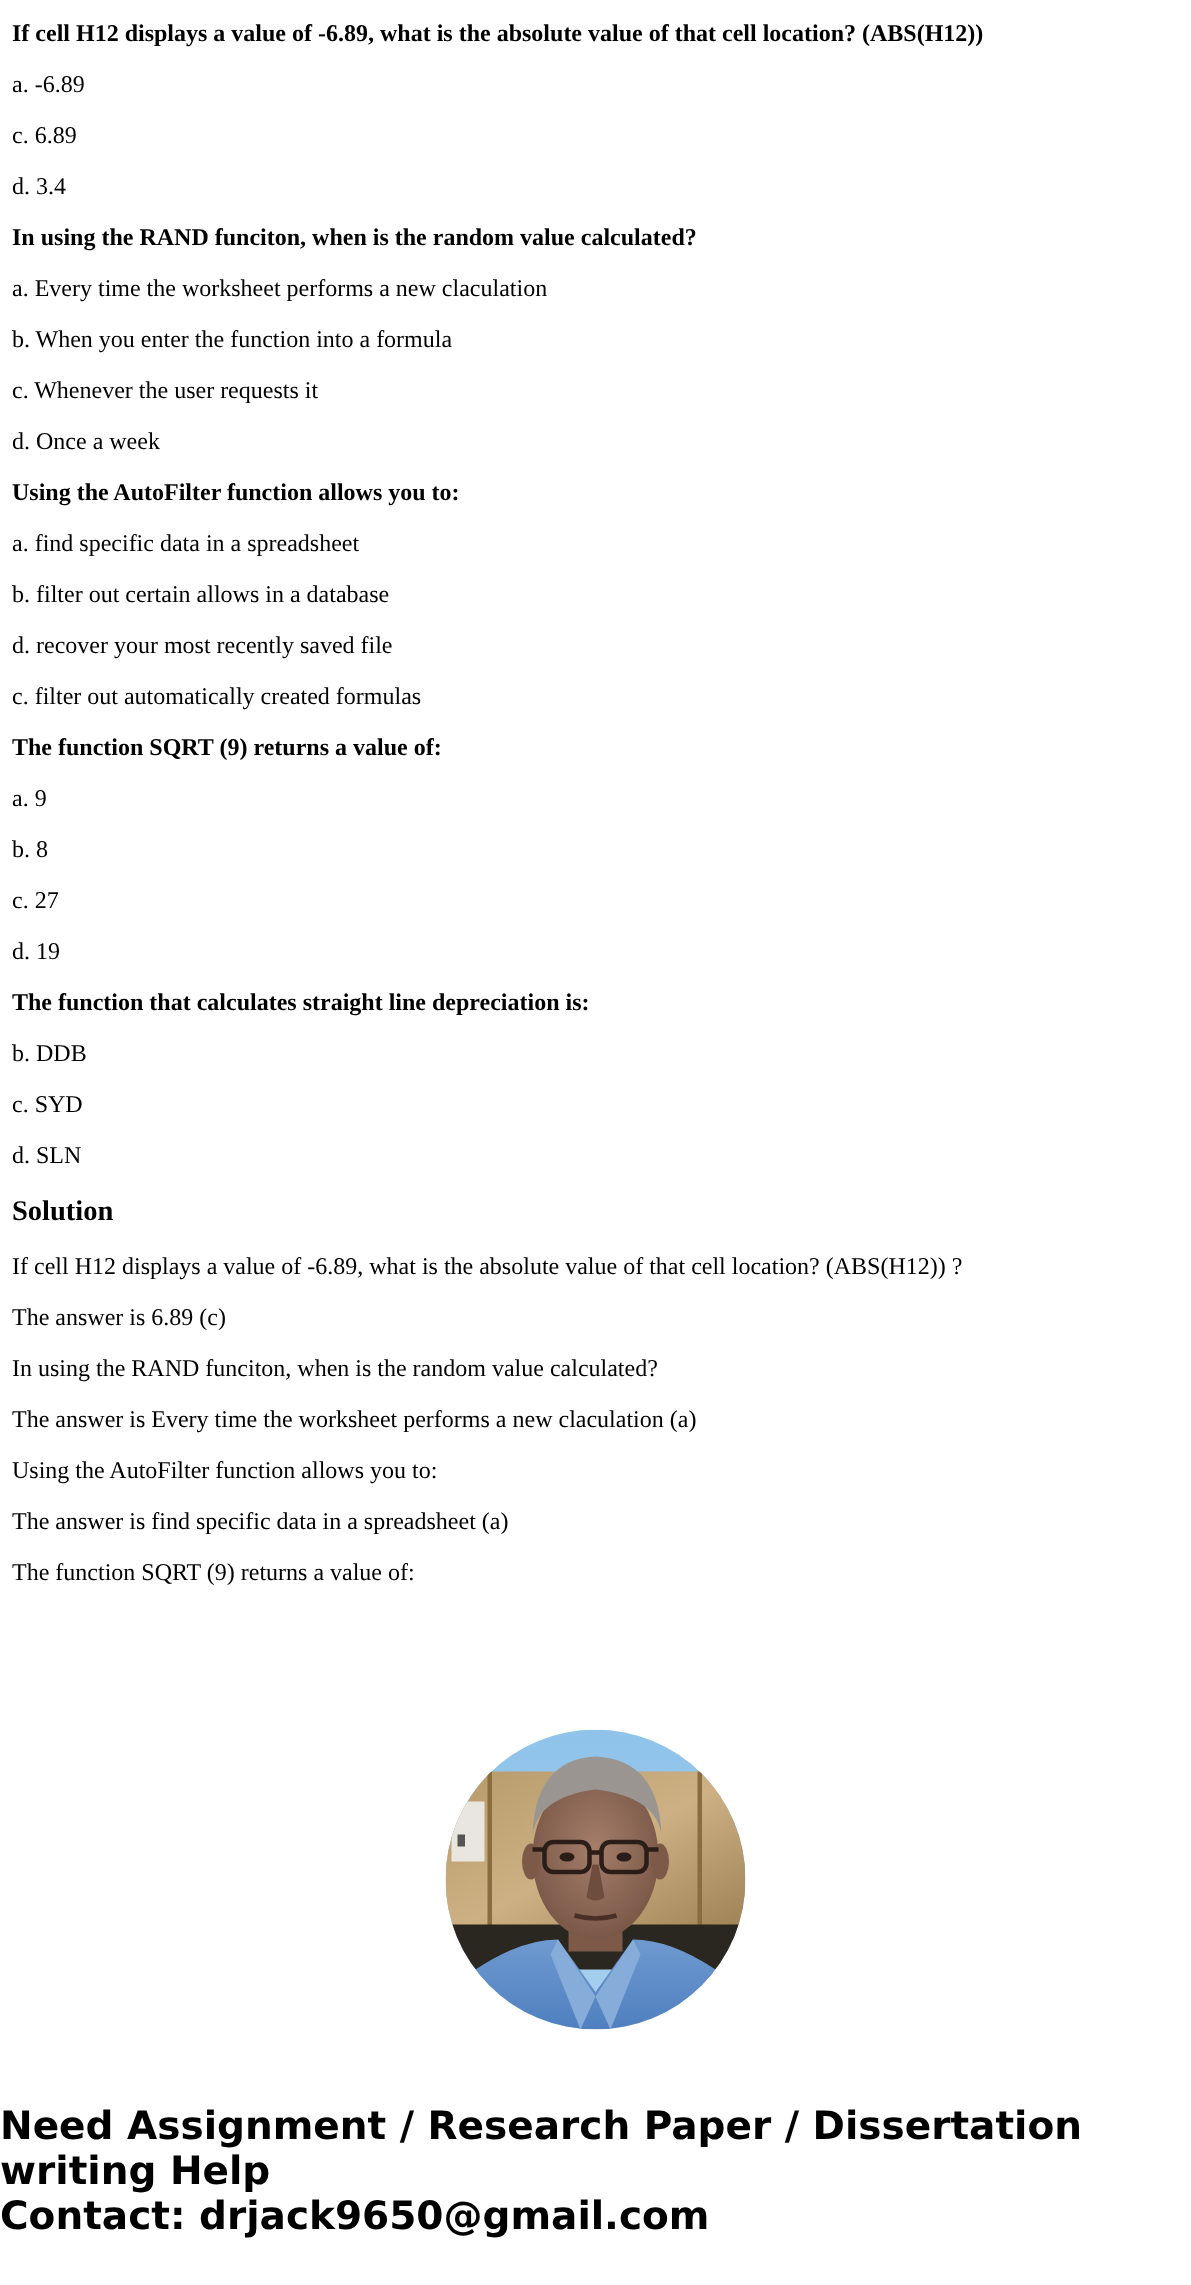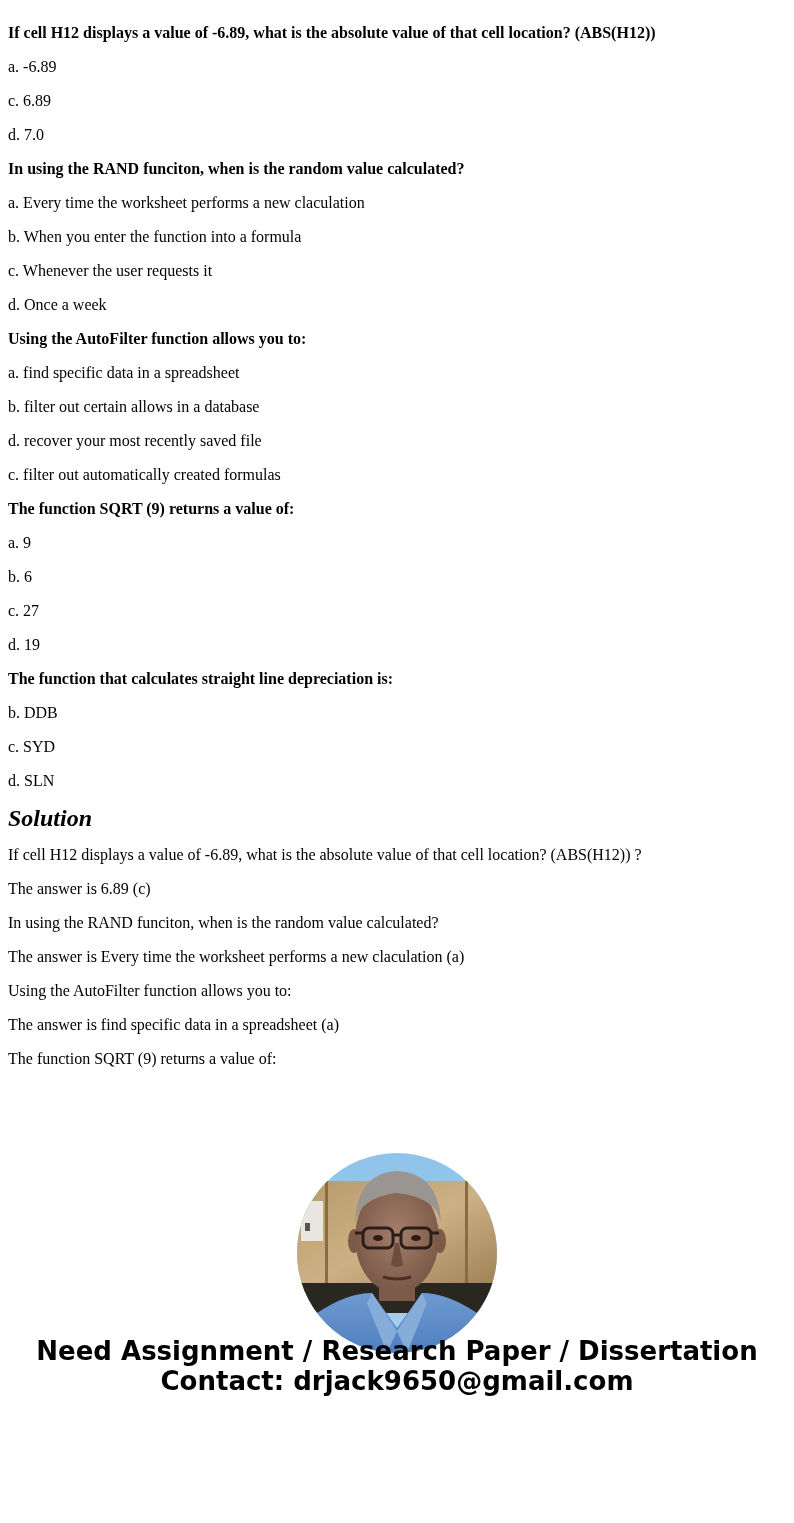--- a/index.html
+++ b/index.html
@@ -10,77 +10,76 @@
     body {
       width: 794px;
       height: 1523px;
       position: relative;
       overflow: hidden;
       font-family: "Liberation Serif", serif;
       color: #000000;
       font-size: 16px;
     }
     .page {
-      padding: 16px 8px;
+      padding: 6px 8px;
     }
     .line {
       margin: 0;
       height: 34px;
       line-height: 34px;
       white-space: nowrap;
     }
     .q {
       font-weight: bold;
     }
     .solution-heading {
-      font-size: 24px;
+      font-size: 19px;
       font-weight: bold;
       margin: 0;
       height: 40px;
       line-height: 40px;
-      font-style: italic;
     }
     .photo-wrap {
       position: absolute;
       left: 297px;
       top: 1153px;
       width: 200px;
       height: 200px;
       border-radius: 50%;
       overflow: hidden;
     }
     .photo-wrap svg {
       display: block;
     }
     .promo {
       position: absolute;
       left: 0;
-      top: 1336px;
+      top: 1403px;
       width: 794px;
-      text-align: center;
+      text-align: left;
       font-family: "DejaVu Sans", sans-serif;
       font-weight: bold;
       font-size: 26px;
       line-height: 30px;
       color: #000000;
     }
     .promo div {
       margin: 0;
     }
   </style>
 </head>
 <body>
 
 <div class="page">
 
   <section>
     <p class="line q">If cell H12 displays a value of -6.89, what is the absolute value of that cell location? (ABS(H12))</p>
     <p class="line">a. -6.89</p>
     <p class="line">c. 6.89</p>
-    <p class="line">d. 7.0</p>
+    <p class="line">d. 3.4</p>
   </section>
 
   <section>
     <p class="line q">In using the RAND funciton, when is the random value calculated?</p>
     <p class="line">a. Every time the worksheet performs a new claculation</p>
     <p class="line">b. When you enter the function into a formula</p>
     <p class="line">c. Whenever the user requests it</p>
     <p class="line">d. Once a week</p>
   </section>
 
@@ -88,21 +87,21 @@
     <p class="line q">Using the AutoFilter function allows you to:</p>
     <p class="line">a. find specific data in a spreadsheet</p>
     <p class="line">b. filter out certain allows in a database</p>
     <p class="line">d. recover your most recently saved file</p>
     <p class="line">c. filter out automatically created formulas</p>
   </section>
 
   <section>
     <p class="line q">The function SQRT (9) returns a value of:</p>
     <p class="line">a. 9</p>
-    <p class="line">b. 6</p>
+    <p class="line">b. 8</p>
     <p class="line">c. 27</p>
     <p class="line">d. 19</p>
   </section>
 
   <section>
     <p class="line q">The function that calculates straight line depreciation is:</p>
     <p class="line">b. DDB</p>
     <p class="line">c. SYD</p>
     <p class="line">d. SLN</p>
   </section>
@@ -175,14 +174,15 @@
     <ellipse cx="119" cy="85" rx="5" ry="3" fill="#2a1c16"></ellipse>
 
     <path d="M98 90 L94 112 Q100 116 106 112 L102 90" fill="#6e4d3e"></path>
 
     <path d="M86 124 Q100 128 114 124" stroke="#4a2f26" stroke-width="3" fill="none"></path>
   </svg>
 </div>
 
 <div class="promo">
   <div>Need Assignment / Research Paper / Dissertation</div>
+  <div>writing Help</div>
   <div>Contact: drjack9650@gmail.com</div>
 </div>
 
 </body></html>

